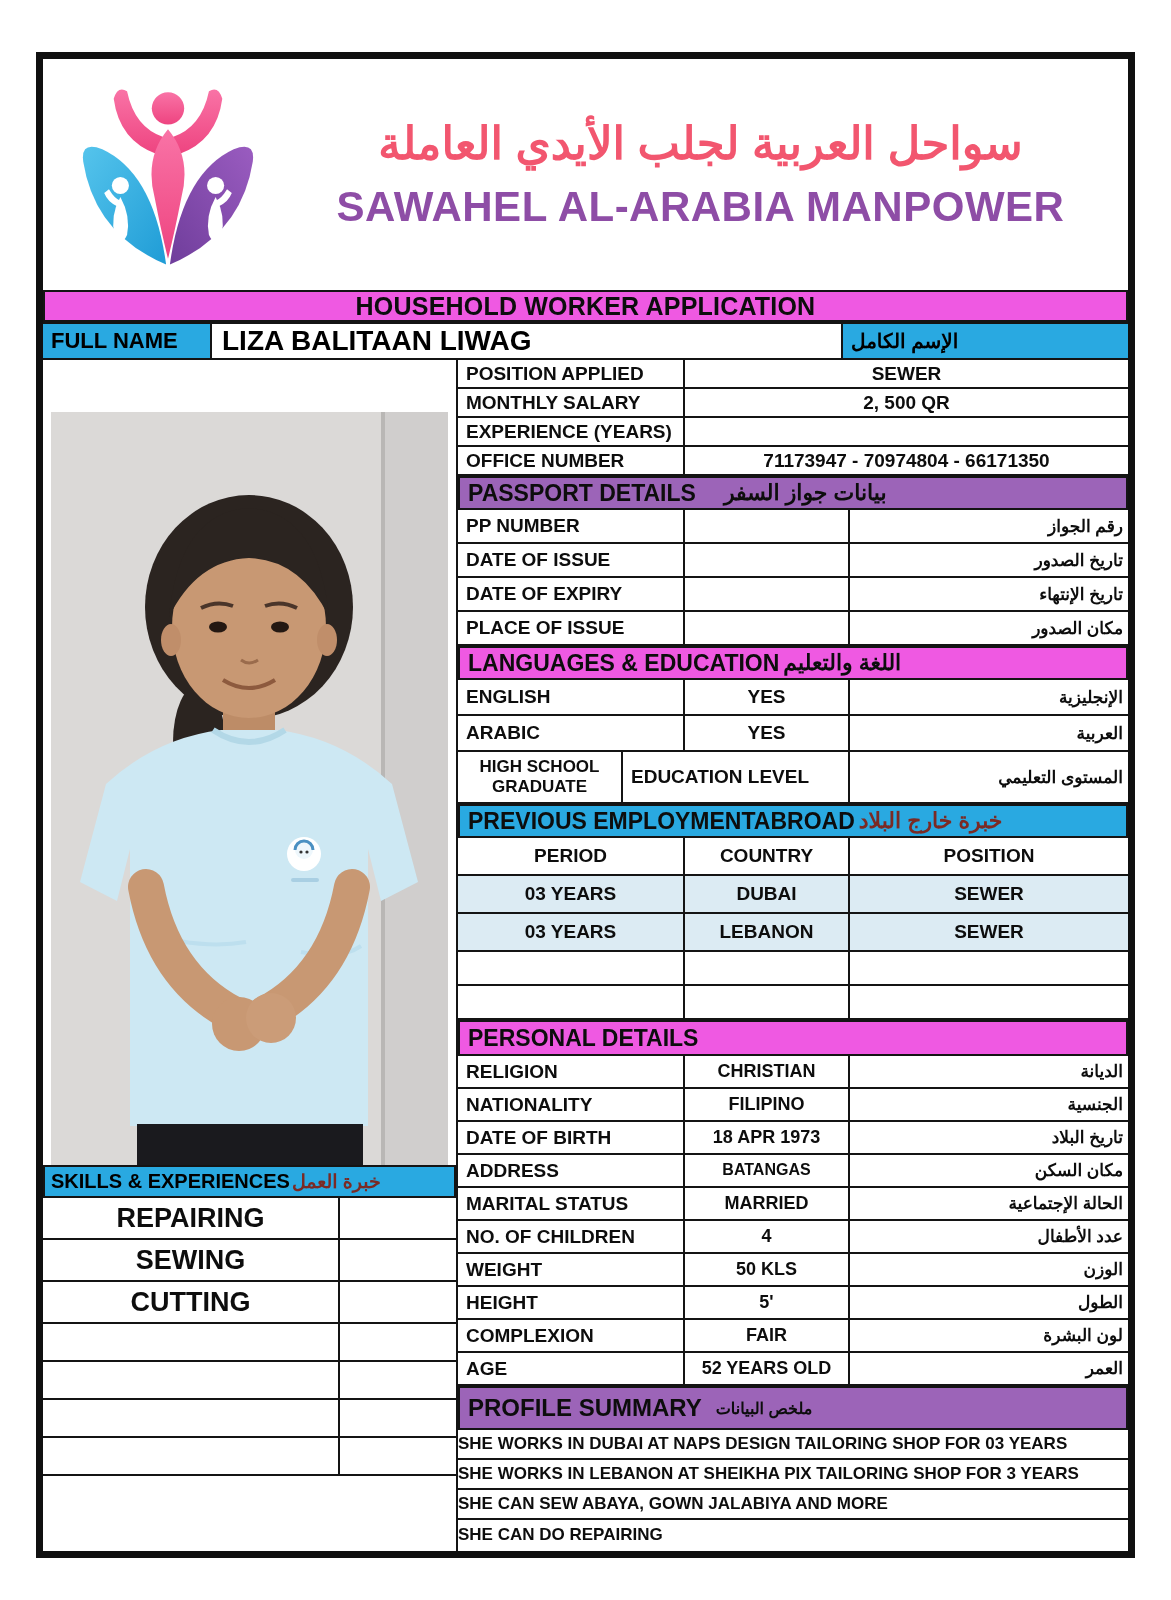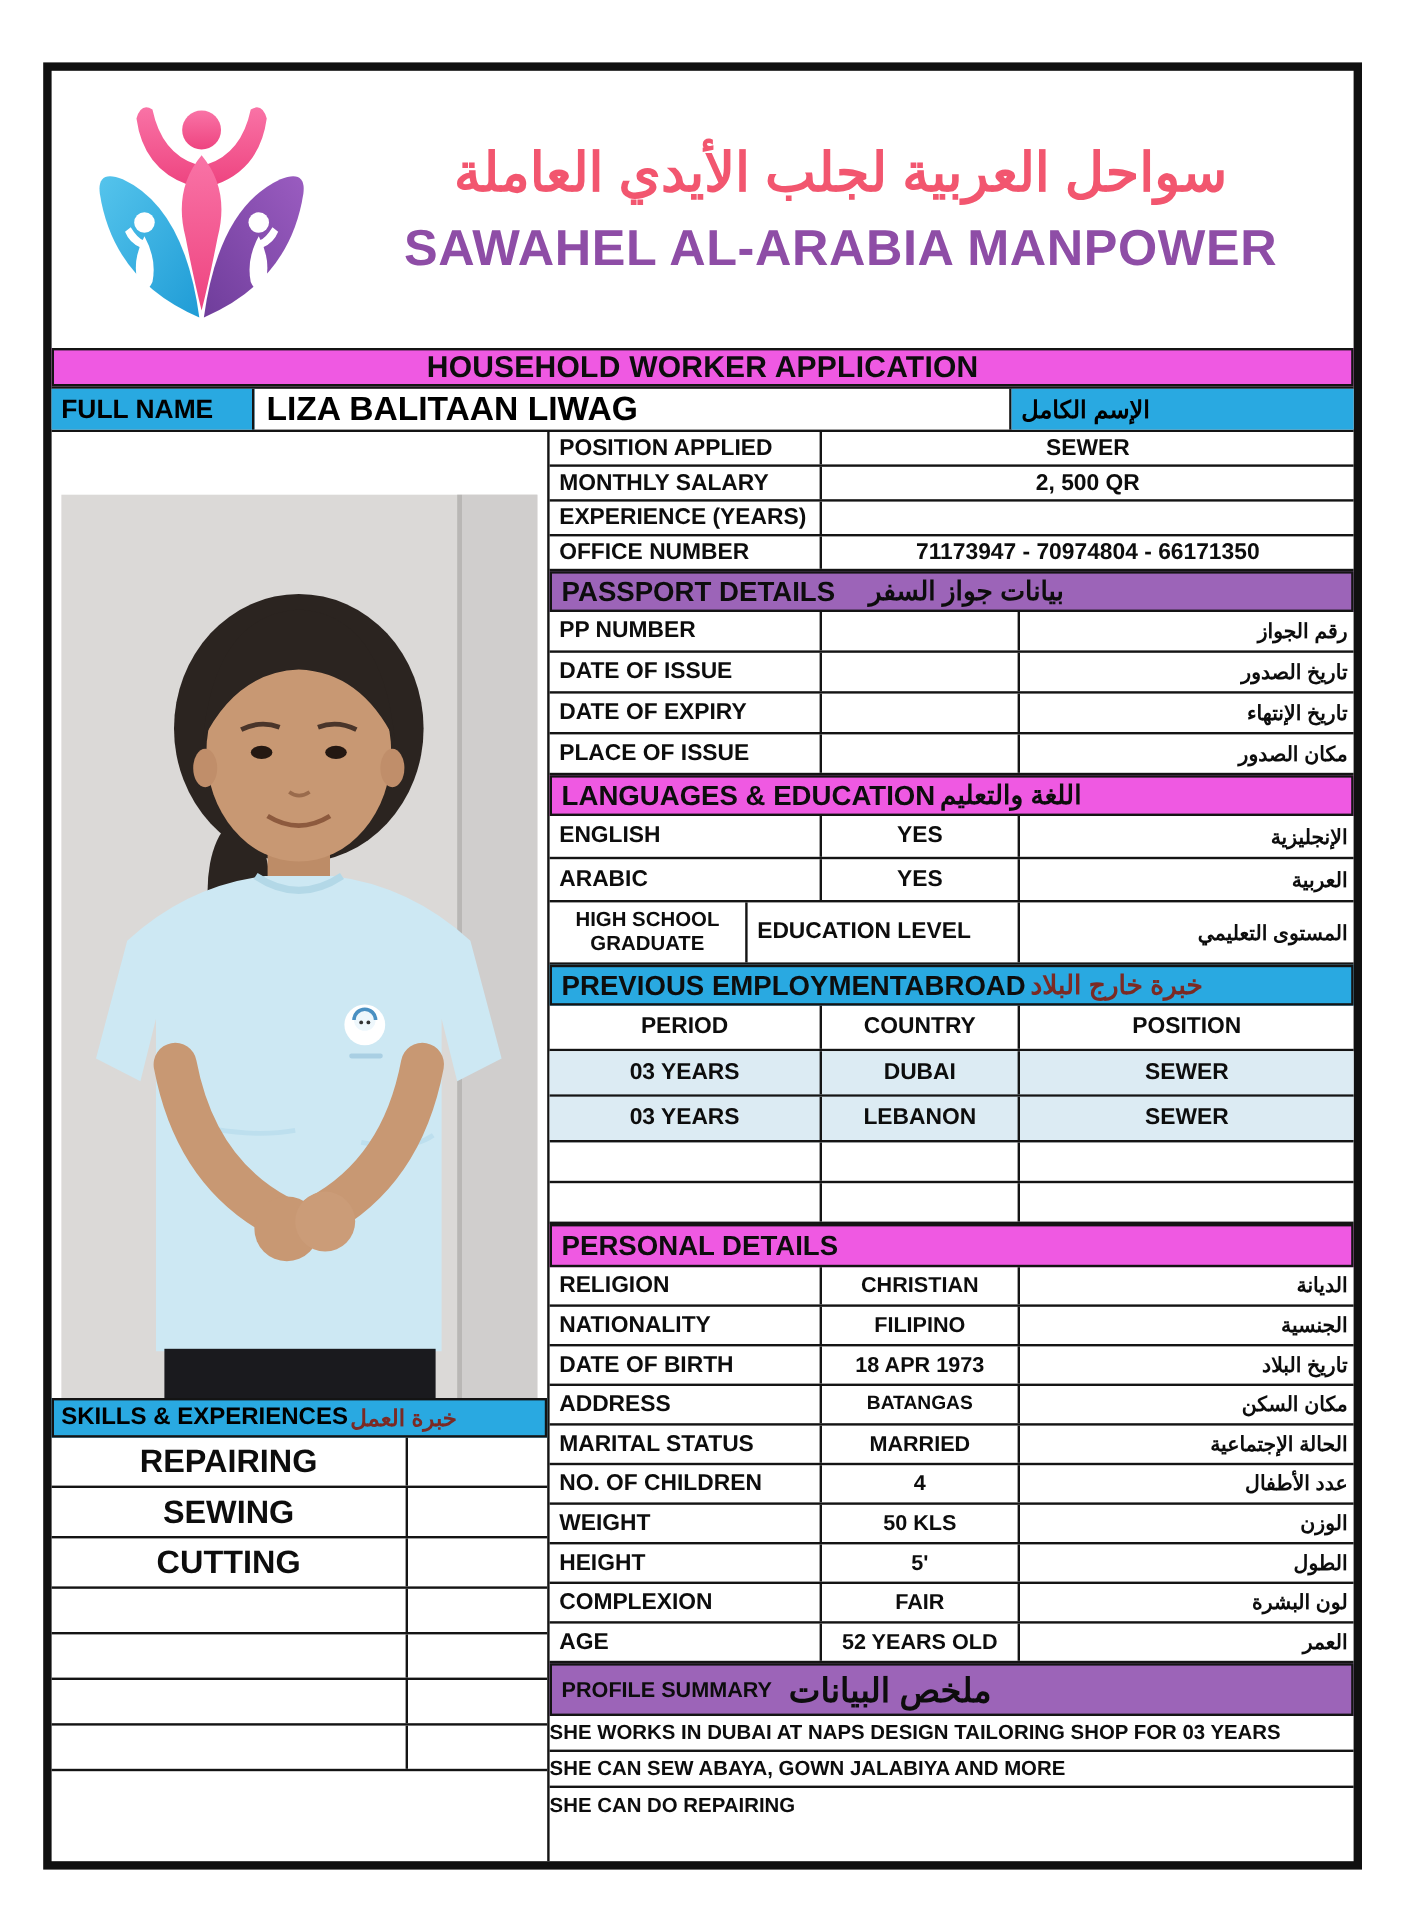--- a/index.html
+++ b/index.html
@@ -379,23 +379,24 @@
       </div>
       <div class="row" style="height:33px">
         <div class="cell c-label">AGE</div>
         <div class="cell c-mid" style="font-size:18px">52 YEARS OLD</div>
         <div class="cell c-ar">
               <span class="ar">العمر</span>
             </div>
       </div>
 
       <div class="sec-banner" style="height:44px;background:#9c64b8;">
-        <span style="font-size:18px">PROFILE SUMMARY</span>
-        <span class="sec-ar ar" style="margin-left:14px;font-size:28px">ملخص البيانات</span>
+        <span style="font-size:24px">PROFILE SUMMARY</span>
+        <span class="sec-ar ar" style="margin-left:14px;font-size:16px">ملخص البيانات</span>
       </div>
       <div class="p-line" style="height:30px">SHE WORKS IN DUBAI AT NAPS DESIGN TAILORING SHOP FOR 03 YEARS</div>
+      <div class="p-line" style="height:30px">SHE WORKS IN LEBANON AT SHEIKHA PIX TAILORING SHOP FOR 3 YEARS</div>
       <div class="p-line" style="height:30px">SHE CAN SEW ABAYA, GOWN JALABIYA AND MORE</div>
       <div class="p-line" style="height:30px;border-bottom:none;">SHE CAN DO  REPAIRING</div>
 
     </div>
   </div>
 </div>
 </div>
 
 </body></html>

